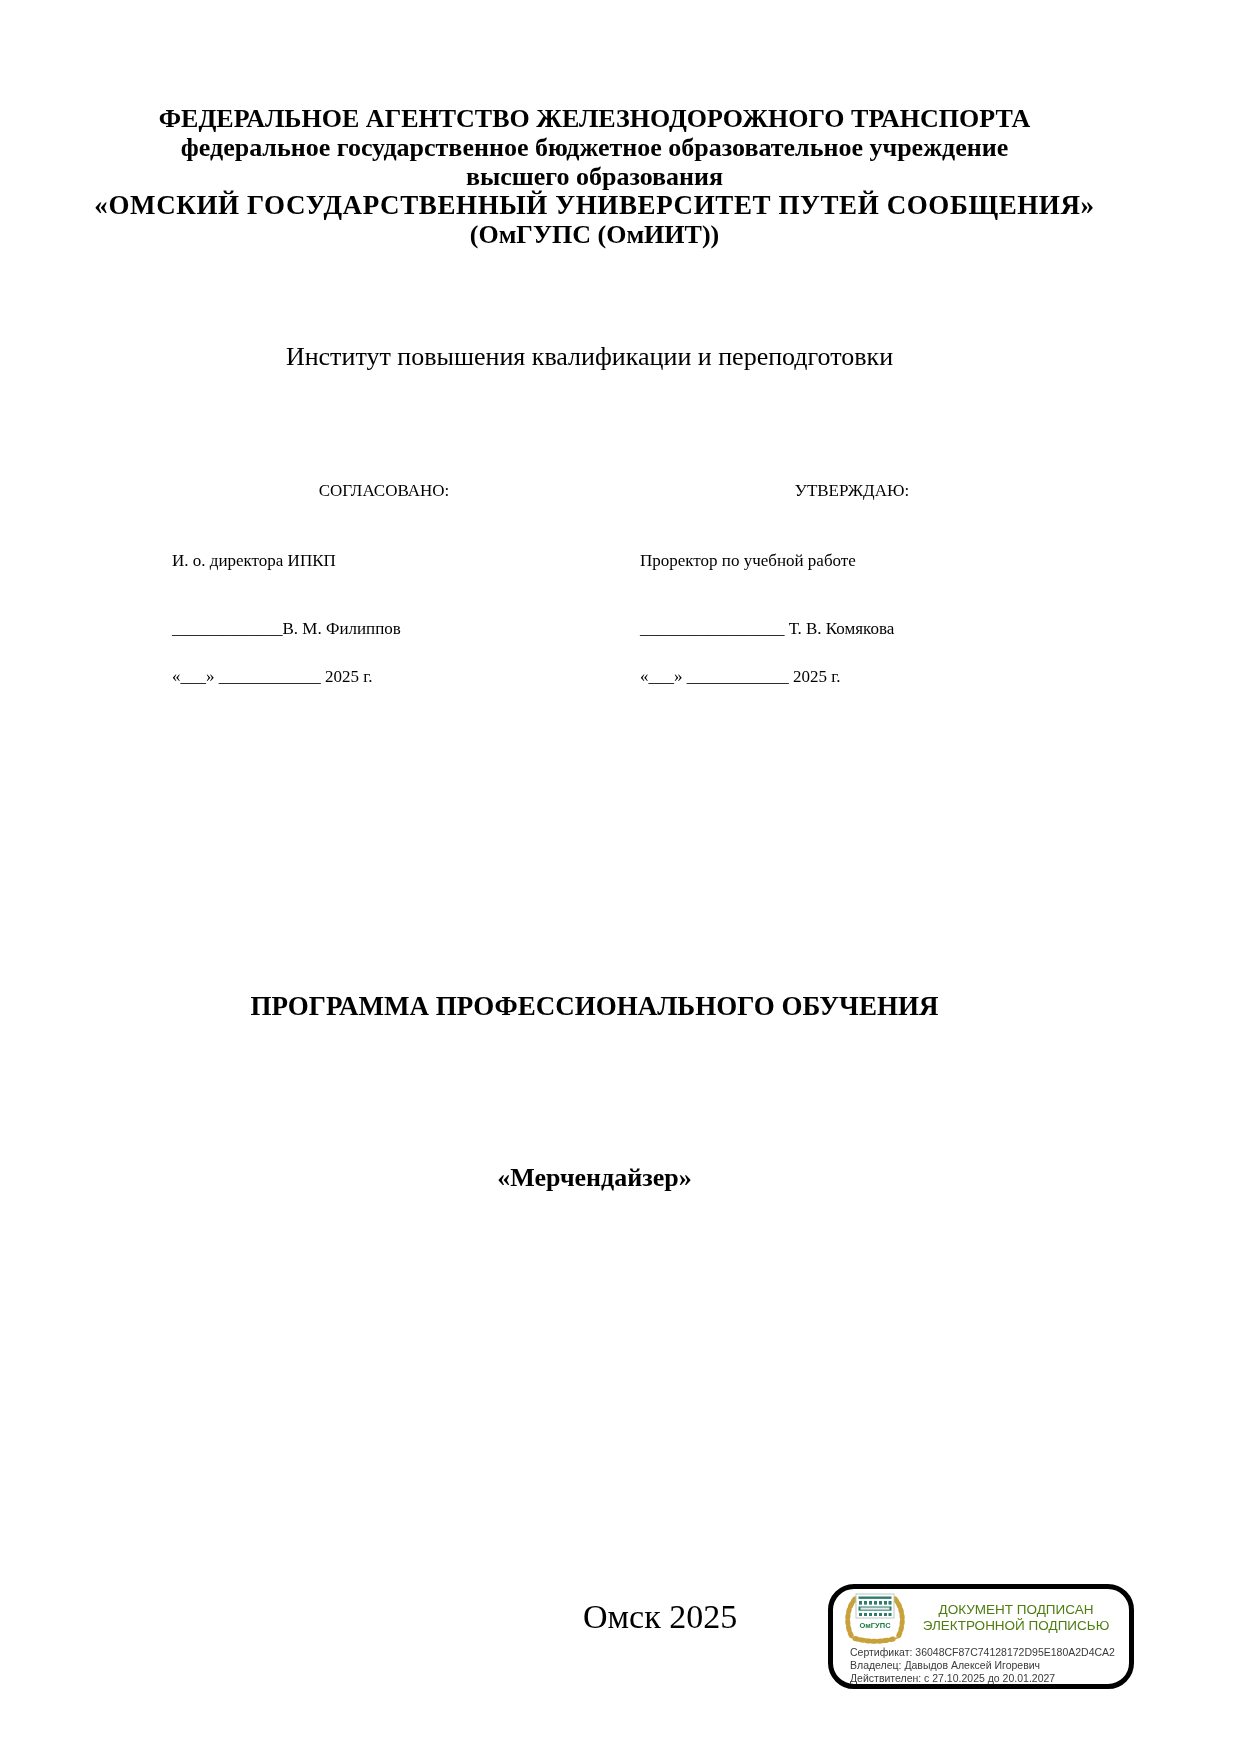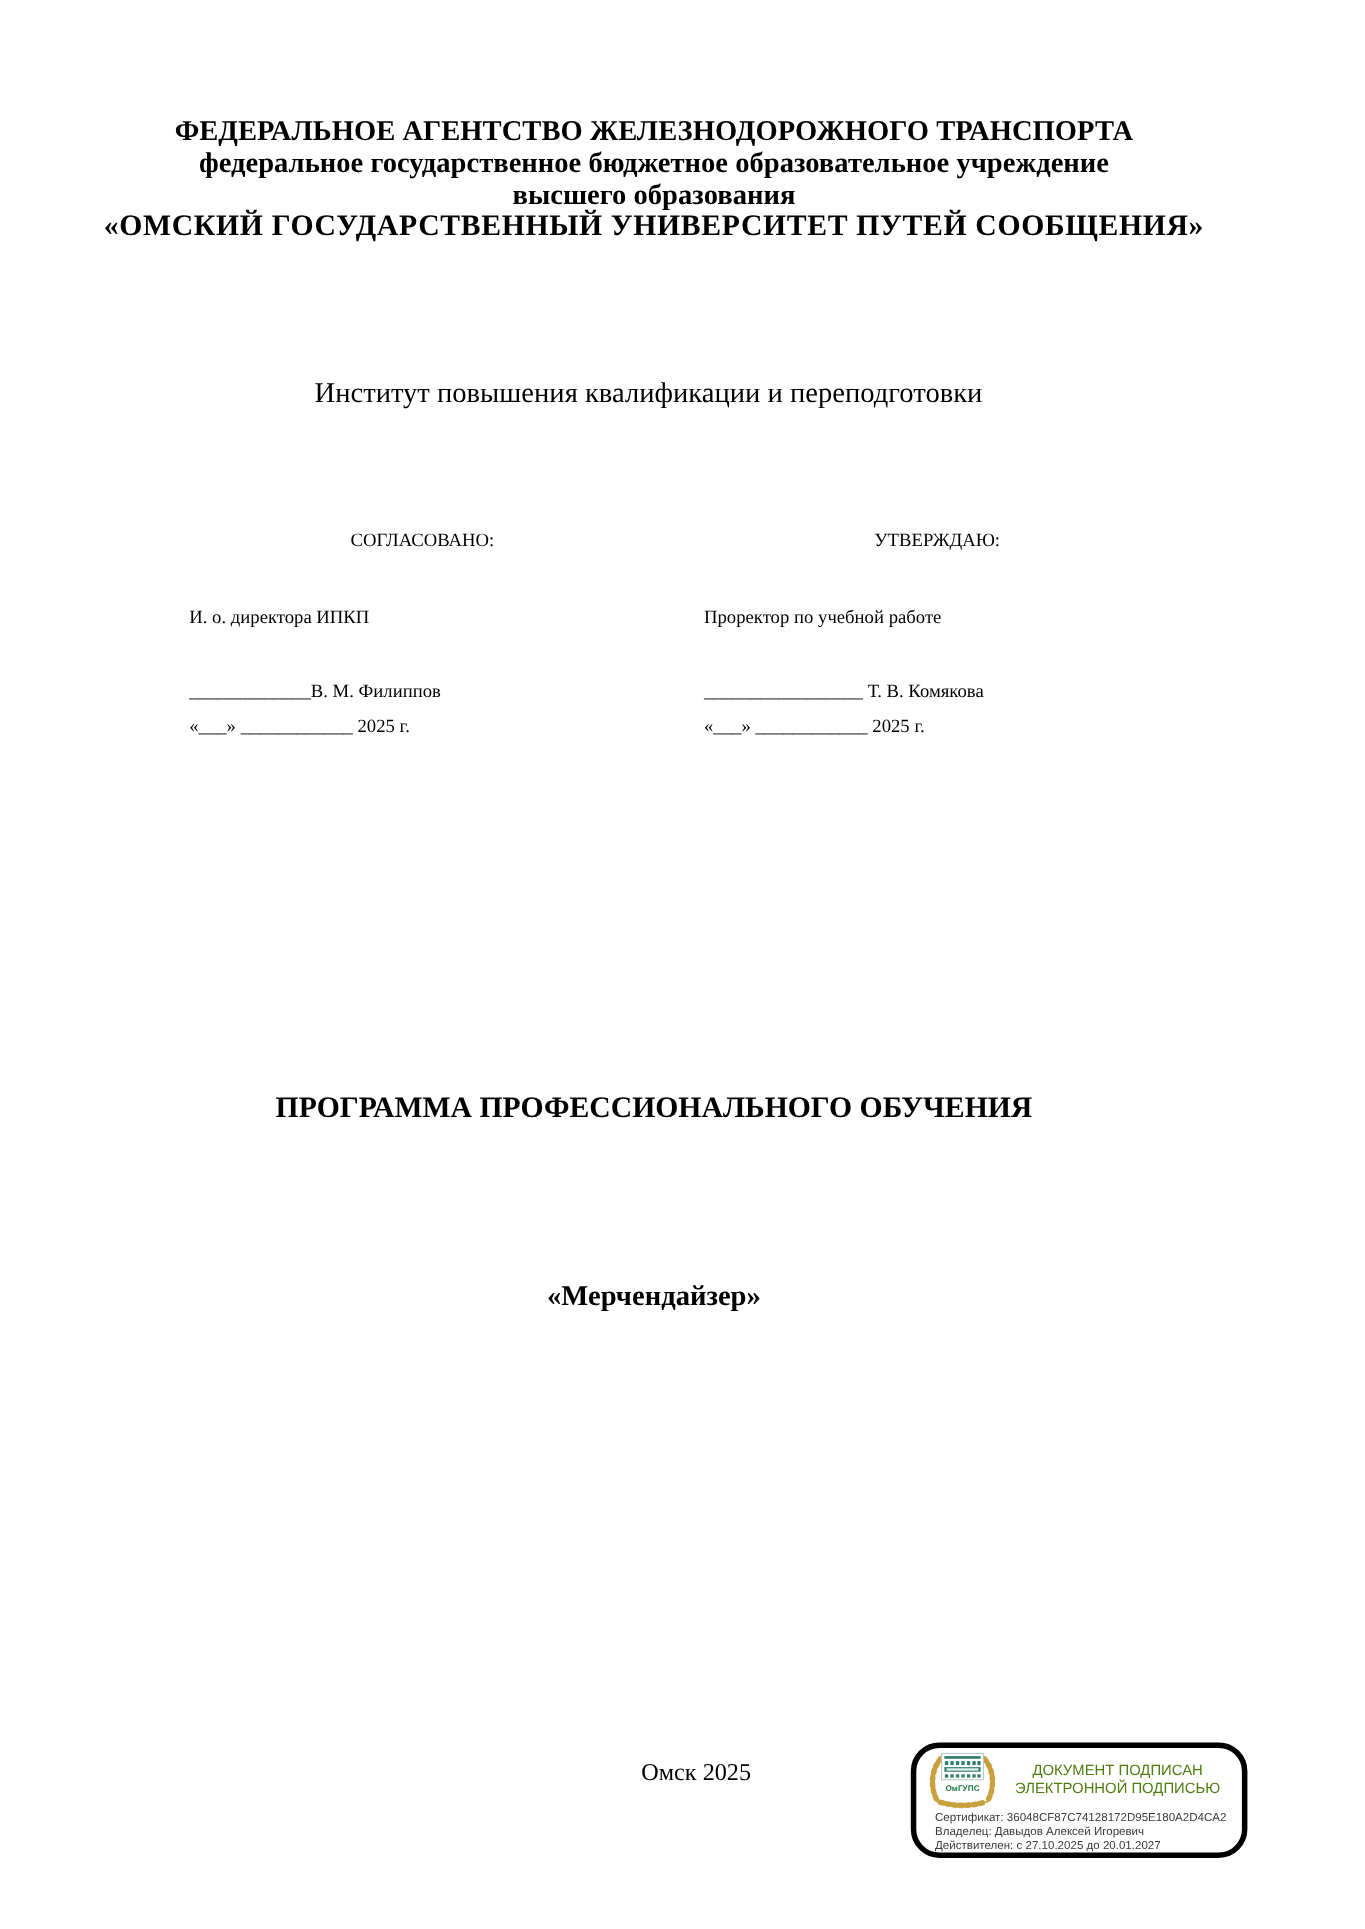--- a/index.html
+++ b/index.html
@@ -38,21 +38,21 @@
     top: 476px;
     width: 424px;
     font-size: 17px;
     line-height: 29px;
   }
   .approval-col.left  { left: 172px; }
   .approval-col.right { left: 640px; }
   .approval-heading { text-align: center; }
   .approval-role    { margin-top: 41px; }
   .approval-sign    { margin-top: 39px; white-space: nowrap; }
-  .approval-date    { margin-top: 2px;  white-space: nowrap; }
+  .approval-date    { margin-top: 19px;  white-space: nowrap; }
 
   
   .title-main {
     position: absolute;
     top: 991px; left: 90px; right: 110px;
     text-align: center;
     font-weight: bold;
     font-size: 27px;
   }
   .title-sub {
@@ -66,21 +66,21 @@
     top: 1163px; left: 90px; right: 110px;
     text-align: center;
     font-weight: bold;
     font-size: 26px;
   }
 
   
   .city-year {
     position: absolute;
     top: 1598px; left: 583px;
-    font-size: 22px;
+    font-size: 34px;
   }
 
   
   .stamp {
     position: absolute;
     left: 828px; top: 1584px;
     width: 306px; height: 105px;
     box-sizing: border-box;
     border: 5px solid #000000;
     border-radius: 26px;
@@ -113,20 +113,21 @@
 </head>
 <body>
 
 <div class="page">
 
   <div class="doc-header">
     <span class="hdr-line">ФЕДЕРАЛЬНОЕ АГЕНТСТВО ЖЕЛЕЗНОДОРОЖНОГО ТРАНСПОРТА</span>
     <span class="hdr-line">федеральное государственное бюджетное образовательное учреждение</span>
     <span class="hdr-line">высшего образования</span>
     <span class="hdr-line wide">«ОМСКИЙ ГОСУДАРСТВЕННЫЙ УНИВЕРСИТЕТ ПУТЕЙ СООБЩЕНИЯ»</span>
+    <span class="hdr-line">(ОмГУПС (ОмИИТ))</span>
   </div>
 
   <div class="institute">Институт повышения квалификации и переподготовки</div>
 
   <div class="approval-col left">
     <div class="approval-heading">СОГЛАСОВАНО:</div>
     <div class="approval-role">И. о. директора ИПКП</div>
     <div class="approval-sign">_____________В. М. Филиппов</div>
     <div class="approval-date">«___» ____________ 2025 г.</div>
   </div>

